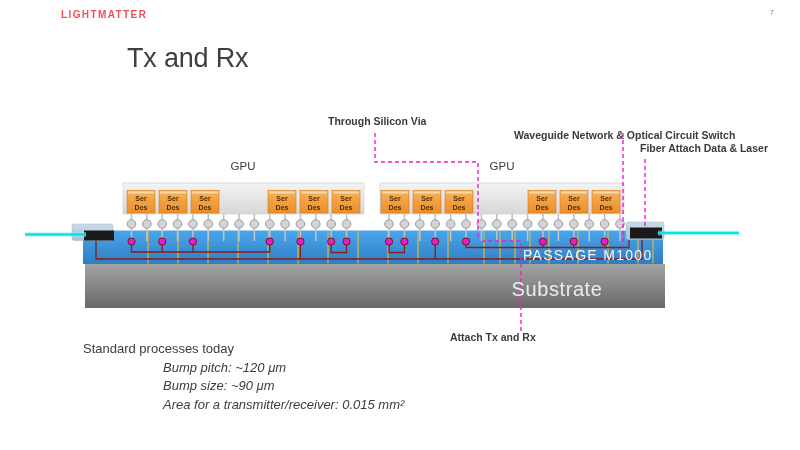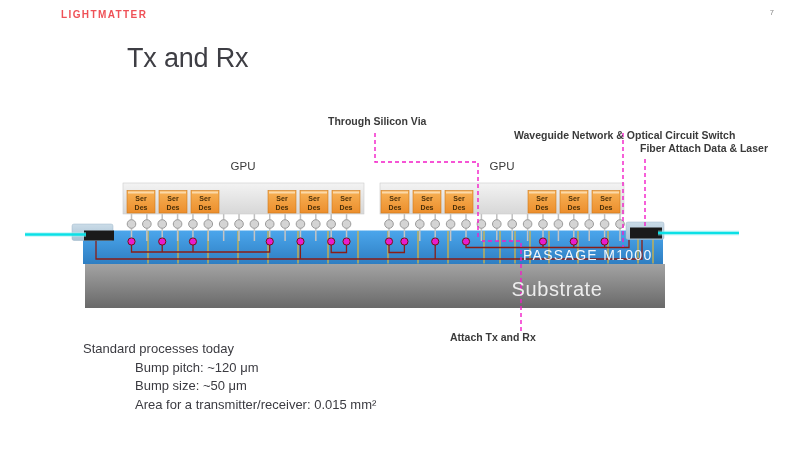--- a/index.html
+++ b/index.html
@@ -15,21 +15,21 @@
   .ann-wg{left:514px;top:129px;}
   .ann-fiber{left:640px;top:142px;}
   .ann-opt{left:450px;top:331px;}
   .gpu-label{font-size:11.5px;font-weight:500;color:#3a3a3a;transform:translateX(-50%);z-index:3;}
   .gpu1{left:243px;top:160px;}
   .gpu2{left:502px;top:160px;}
   .passage{left:523px;top:247px;font-size:14px;letter-spacing:1.3px;color:#f2f7fb;z-index:3;}
   .substrate-label{left:557px;top:278px;transform:translateX(-50%);font-size:20px;
                    letter-spacing:0.6px;color:#ededed;z-index:3;}
   .notes{left:83px;top:340px;font-size:13px;line-height:18.5px;color:#3b3b41;}
-  .notes .indent{margin-left:52px;}
+  .notes .indent{margin-left:80px;font-style:italic;}
   svg.diagram{position:absolute;left:0;top:0;z-index:1;}
 </style>
 </head>
 <body>
 
 <div class="slide">
 
   <div class="abs brand">LIGHTMATTER</div>
   <div class="abs pagenum">7</div>
 
@@ -43,21 +43,21 @@
   <div class="abs ann ann-opt">Attach Tx and Rx</div>
 
   <div class="abs gpu-label gpu1">GPU</div>
   <div class="abs gpu-label gpu2">GPU</div>
   <div class="abs passage">PASSAGE M1000</div>
   <div class="abs substrate-label">Substrate</div>
 
   <div class="abs notes">
     <div>Standard processes today</div>
     <div class="indent">Bump pitch: ~120 μm</div>
-    <div class="indent">Bump size: ~50 μm</div>
+    <div class="indent">Bump size: ~90 μm</div>
     <div class="indent">Area for a transmitter/receiver: 0.015 mm²</div>
   </div>
 
   <svg class="diagram" width="800" height="450" viewBox="0 0 800 450">
     <defs>
       <linearGradient id="blue-grad" x1="0" y1="0" x2="0" y2="1">
         <stop offset="0" stop-color="#4BA6EC"></stop>
           <stop offset="1" stop-color="#2E7EC2"></stop>
       </linearGradient>
       <linearGradient id="sub-grad" x1="0" y1="0" x2="0" y2="1">

